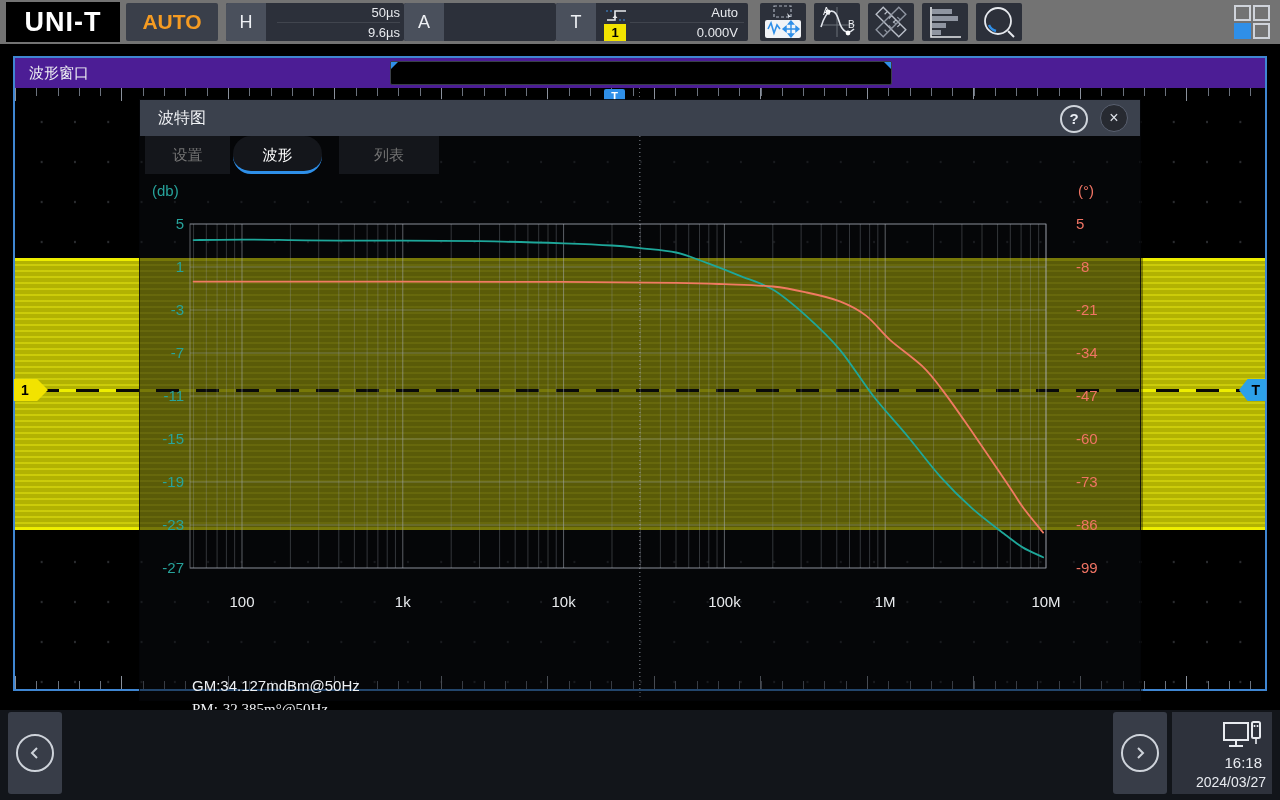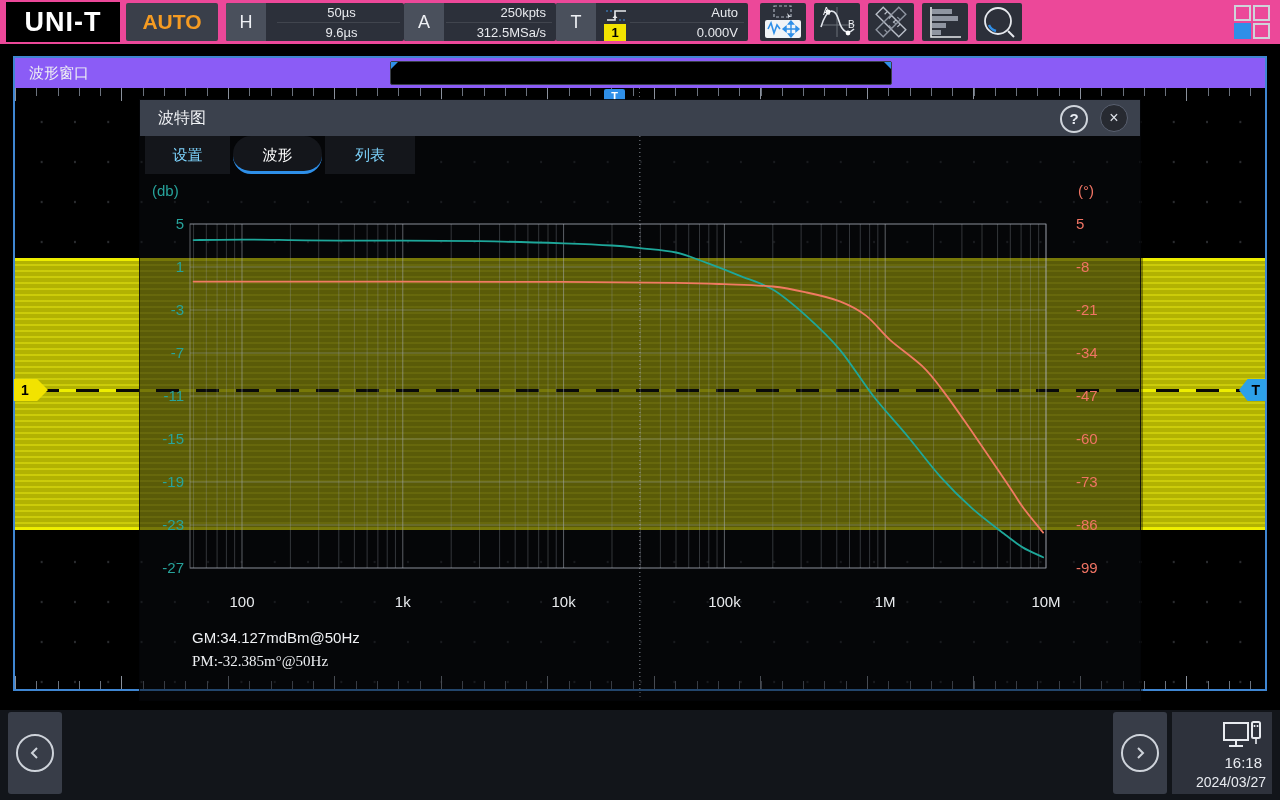--- a/index.html
+++ b/index.html
@@ -1,41 +1,41 @@
 <!DOCTYPE html>
 <html><head>
 <meta charset="utf-8">
 <style>
   html,body{margin:0;padding:0;background:#000;}
   .screen{position:relative;width:1280px;height:800px;background:#000;overflow:hidden;
           font-family:"Liberation Sans",sans-serif;-webkit-font-smoothing:antialiased;}
 
   
-  .topbar{position:absolute;left:0;top:0;width:1280px;height:44px;background:#ec4899;}
+  .topbar{position:absolute;left:0;top:0;width:1280px;height:44px;background:#737373;}
   .logo{position:absolute;left:6px;top:2px;width:114px;height:40px;background:#000;color:#fff;
         font-size:27px;font-weight:bold;letter-spacing:1px;text-align:center;line-height:40px;}
   .autobtn{position:absolute;left:126px;top:3px;width:92px;height:38px;background:#3a3f4a;color:#f59b22;
         font-size:21px;font-weight:bold;text-align:center;line-height:38px;border-radius:2px;}
   .panel{position:absolute;top:3px;height:38px;background:#2c303a;border-radius:2px;}
   .chip{position:absolute;left:0;top:0;width:40px;height:38px;background:#4a505c;color:#eef0f4;
         font-size:18px;text-align:center;line-height:38px;border-radius:2px 0 0 2px;}
   .vals{position:absolute;left:42px;right:4px;top:0;}
   .valrow{height:19px;line-height:19px;font-size:13px;color:#e8eaee;white-space:nowrap;}
   .vals .valrow:first-child{border-bottom:1px solid rgba(255,255,255,0.10);}
-  .val-l{text-align:center;padding-left:6px;margin-left:9px;}
+  .val-l{text-align:right;padding-left:6px;margin-left:9px;}
   .val-r{text-align:right;padding-right:6px;}
   .trigbadge{position:absolute;left:48px;top:21px;width:22px;height:17px;background:#f2e300;color:#000;
         font-size:13px;font-weight:bold;text-align:center;line-height:17px;}
   .iconbtn{position:absolute;top:3px;width:46px;height:38px;background:#2c303a;border-radius:2px;
         display:flex;align-items:center;justify-content:center;}
   .iconbtn svg{display:block;}
 
   
   .winline{position:absolute;background:#3f86d2;}
-  .winhead{position:absolute;left:15px;top:58px;width:1250px;height:30px;background:#8b5cf6;}
+  .winhead{position:absolute;left:15px;top:58px;width:1250px;height:30px;background:#4c1d95;}
   .wintitle{position:absolute;left:14px;top:0;height:30px;line-height:30px;font-size:15px;color:#eef0f3;}
   .posbar{position:absolute;left:375px;top:3px;width:500px;height:22px;background:#000;border:1px solid #3a3f49;border-radius:2px;}
   .posbar .tl{position:absolute;left:0;top:0;width:0;height:0;border-top:7px solid #2f8fe8;border-right:7px solid transparent;}
   .posbar .tr{position:absolute;right:0;top:0;width:0;height:0;border-top:7px solid #2f8fe8;border-left:7px solid transparent;}
   .winbg{position:absolute;left:15px;top:88px;width:1250px;height:601px;background:#000;
         background-image:radial-gradient(rgba(150,156,168,0.28) 1px, transparent 1.4px);
         background-size:33.3px 40px;background-position:10px 14px;}
   .ruler{position:absolute;left:15px;width:1250px;}
   .rt-s{top:88px;height:8px;background:repeating-linear-gradient(90deg,#6b727d 0 1px,transparent 1px 21.3px);}
   .rt-l{top:88px;height:13px;background:repeating-linear-gradient(90deg,#8a919c 0 1px,transparent 1px 106.5px);}
@@ -59,25 +59,25 @@
 
   
   .dialog{position:absolute;left:140px;top:100px;width:1000px;height:600px;background:rgba(9,11,16,0.52);
         box-shadow:0 0 0 1px rgba(4,5,8,0.85), 3px 5px 0 rgba(0,0,0,0.35);}
   .dlghead{position:absolute;left:0;top:0;width:1000px;height:36px;background:#3b414d;}
   .dlgtitle{position:absolute;left:18px;top:0;height:36px;line-height:36px;font-size:16px;color:#f0f2f5;}
   .helpbtn{position:absolute;right:52px;top:5px;width:24px;height:24px;border:2px solid #cfd4db;border-radius:50%;
         color:#e8ecf2;font-size:15px;font-weight:bold;text-align:center;line-height:24px;}
   .closebtn{position:absolute;right:12px;top:4px;width:26px;height:26px;border:1px solid #596070;border-radius:50%;
         background:#272a31;color:#dfe3ea;font-size:16px;text-align:center;line-height:25px;}
-  .tab{position:absolute;top:36px;height:38px;background:#14161b;color:#7dd3fc;font-size:15px;
+  .tab{position:absolute;top:36px;height:38px;background:#14161b;color:#737373;font-size:15px;
         text-align:center;line-height:38px;box-sizing:border-box;}
   .tab.active{color:#fff;border-bottom:3px solid #2e8fe8;}
   #bode-svg{position:absolute;left:0;top:36px;pointer-events:none;}
-  .readout{position:absolute;left:52px;font-size:15px;color:#eef0f3;}
+  .readout{position:absolute;left:52px;font-size:15px;color:#eef0f3;margin-top:48px;}
 
   
   .bottombar{position:absolute;left:0;top:710px;width:1280px;height:90px;background:#12151a;}
   .navbtn{position:absolute;top:2px;width:54px;height:82px;background:#383d48;border-radius:3px;
         display:flex;align-items:center;justify-content:center;}
   .navcircle{width:34px;height:34px;border:2px solid #ced3da;border-radius:50%;display:flex;align-items:center;justify-content:center;}
   .clockpanel{position:absolute;left:1172px;top:2px;width:100px;height:82px;background:#2e323c;}
   .clockpanel .time{position:absolute;right:10px;top:42px;font-size:15px;color:#e8ebf0;}
   .clockpanel .date{position:absolute;right:6px;top:62px;font-size:14px;color:#e8ebf0;margin-left:44px;}
 </style>
@@ -110,21 +110,21 @@
   </div>
 
   <div class="dialog">
     <div class="dlghead">
       <span class="dlgtitle">波特图</span>
       <div class="helpbtn">?</div>
       <div class="closebtn">×</div>
     </div>
     <div class="tab" style="left:5px;width:85px;">设置</div>
     <div class="tab active" style="left:93px;width:89px;border-radius:18px;">波形</div>
-    <div class="tab" style="left:185px;width:90px;">列表</div>
+    <div class="tab" style="left:199px;width:100px;">列表</div>
 
     <svg id="bode-svg" width="1000" height="564">
         <line x1="53.58209587695787" y1="88" x2="53.58209587695787" y2="432" stroke="rgba(150,156,166,0.32)" stroke-width="1"></line>
         <line x1="66.3146236794747" y1="88" x2="66.3146236794747" y2="432" stroke="rgba(150,156,166,0.32)" stroke-width="1"></line>
         <line x1="77.0798225467461" y1="88" x2="77.0798225467461" y2="432" stroke="rgba(150,156,166,0.32)" stroke-width="1"></line>
         <line x1="86.40506196987116" y1="88" x2="86.40506196987116" y2="432" stroke="rgba(150,156,166,0.32)" stroke-width="1"></line>
         <line x1="94.63050608372625" y1="88" x2="94.63050608372625" y2="432" stroke="rgba(150,156,166,0.32)" stroke-width="1"></line>
         <line x1="150.39473726625394" y1="88" x2="150.39473726625394" y2="432" stroke="rgba(150,156,166,0.32)" stroke-width="1"></line>
         <line x1="178.7106196705055" y1="88" x2="178.7106196705055" y2="432" stroke="rgba(150,156,166,0.32)" stroke-width="1"></line>
         <line x1="198.80105796090197" y1="88" x2="198.80105796090197" y2="432" stroke="rgba(150,156,166,0.32)" stroke-width="1"></line>
@@ -226,24 +226,20 @@
     <div class="panel" style="left:226px;width:178px;">
       <div class="chip">H</div>
       <div class="vals">
         <div class="valrow val-l">50µs</div>
         <div class="valrow val-l">9.6µs</div>
       </div>
     </div>
 
     <div class="panel" style="left:404px;width:152px;">
       <div class="chip">A</div>
-      <div class="vals">
-        <div class="valrow val-r">250kpts</div>
-        <div class="valrow val-r">312.5MSa/s</div>
-      </div>
     </div>
 
     <div class="panel" style="left:556px;width:192px;">
       <div class="chip">T</div>
       <svg style="position:absolute;left:48px;top:4px;" width="26" height="16">
         <path d="M3 13 H11 V4 H22" stroke="#e8eaee" stroke-width="1.6" fill="none"></path>
         <path d="M11 8 L8.5 11 H13.5 Z" fill="#e8eaee"></path>
         <path d="M2 4 H8 M15 13 H23" stroke="#3f8fe0" stroke-width="1" stroke-dasharray="2 2" fill="none"></path>
       </svg>
       <div class="trigbadge">1</div>

